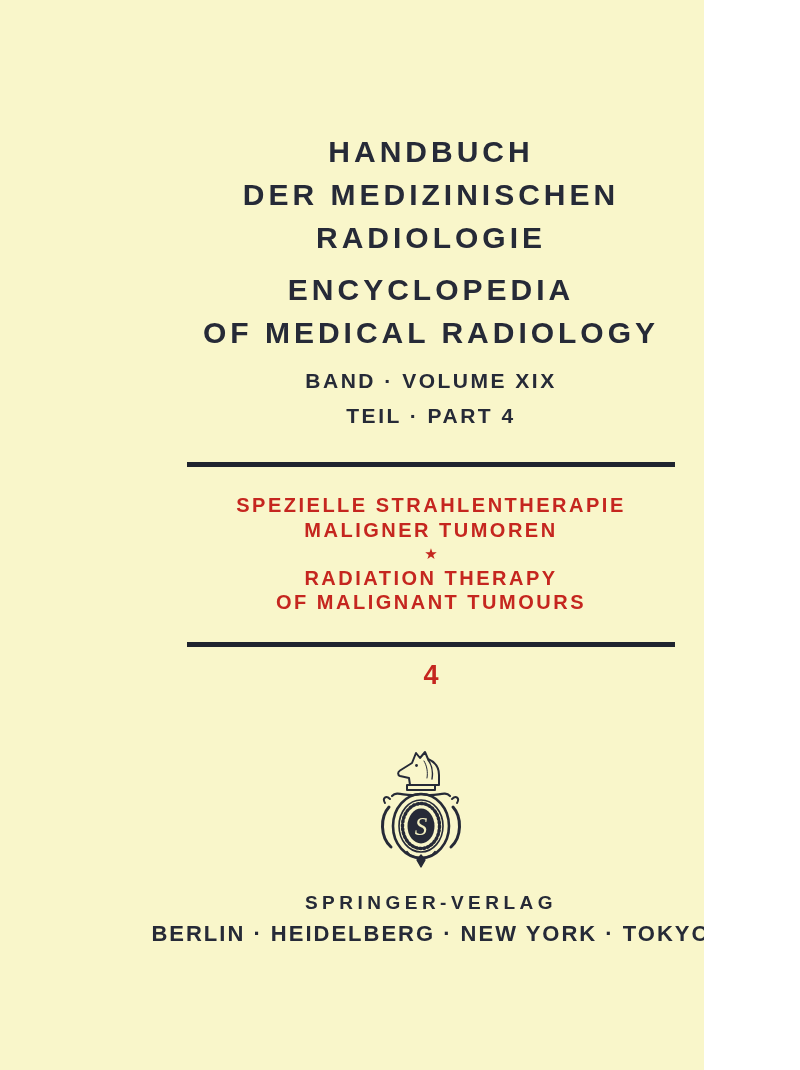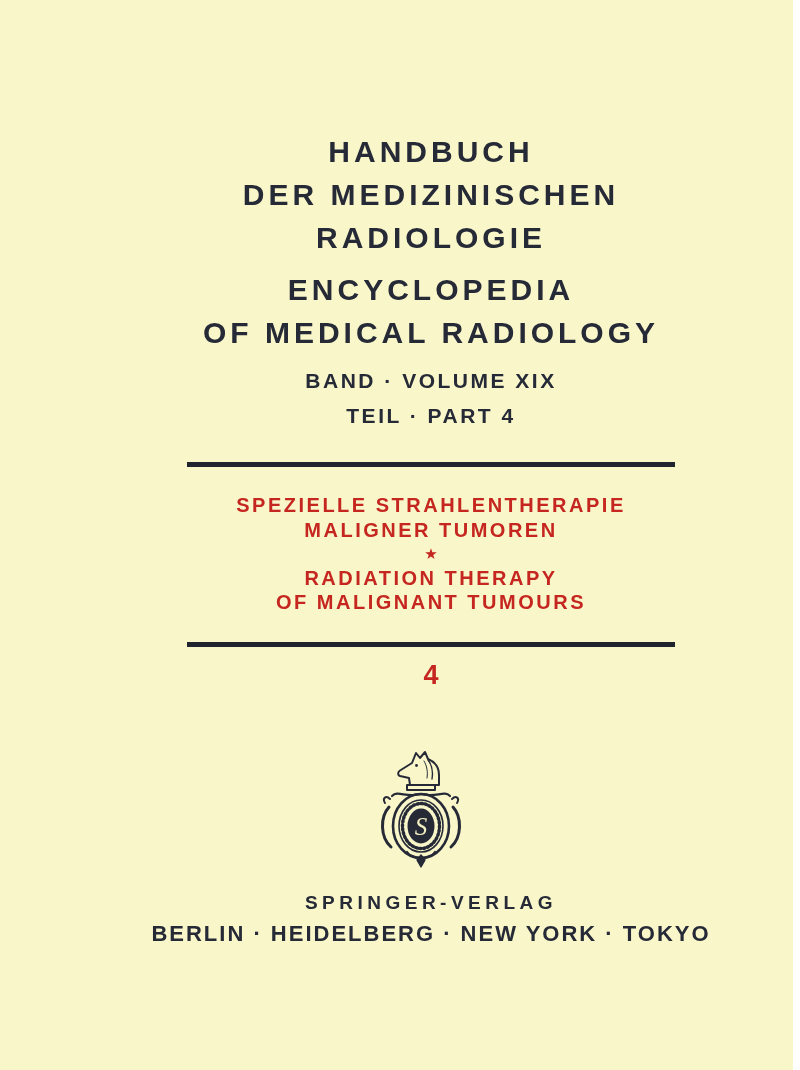--- a/index.html
+++ b/index.html
@@ -1,18 +1,18 @@
 <!DOCTYPE html>
 <html><head>
 <meta charset="utf-8">
 <style>
   html, body { margin: 0; padding: 0; background: #ffffff; }
   .page {
     position: relative;
-    width: 793px;
+    width: 704px;
     height: 1070px;
     background: #f9f6ca;
     overflow: hidden;
     font-family: "Liberation Sans", sans-serif;
     color: #262a37;
   }
   
   .content {
     position: absolute;
     left: 0;

